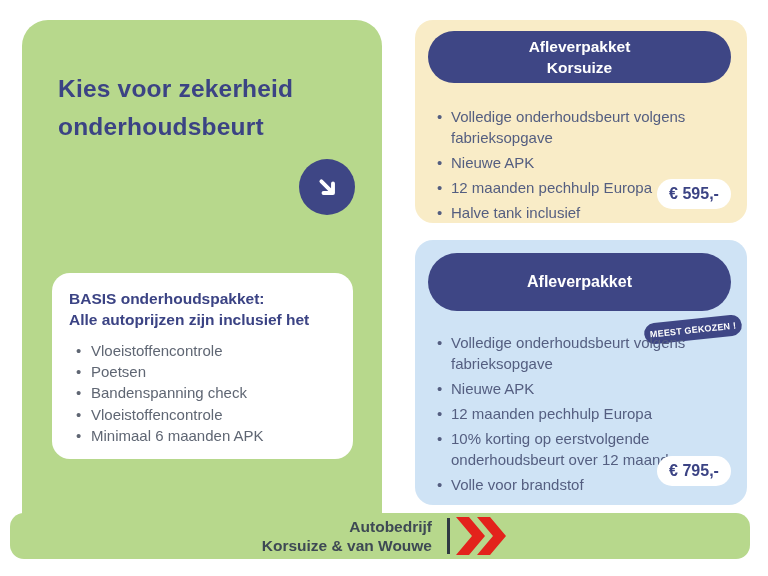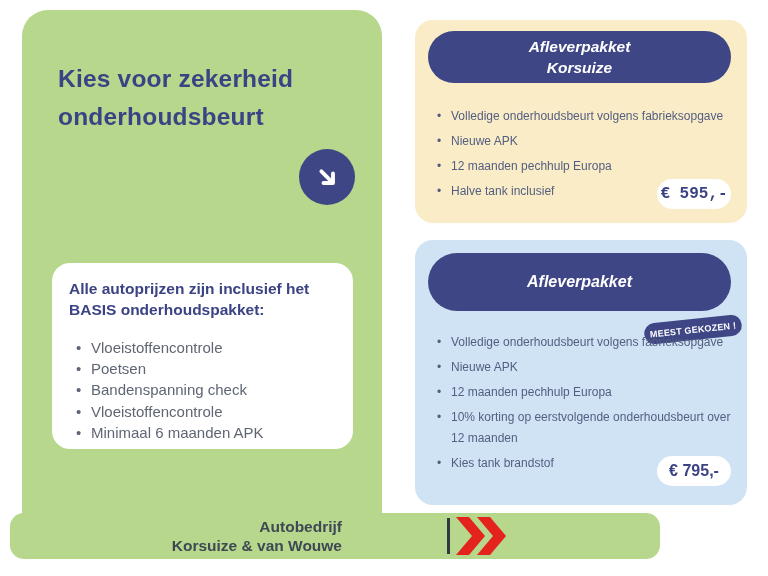--- a/index.html
+++ b/index.html
@@ -1,62 +1,62 @@
 <!DOCTYPE html>
 <html><head>
 <meta charset="utf-8">
 <style>
   * { margin:0; padding:0; box-sizing:border-box; }
   body { background:#ffffff; font-family:"Liberation Sans", sans-serif; }
   .page { position:relative; width:768px; height:576px; background:#ffffff; overflow:hidden; }
 
   
-  .left-card { position:absolute; left:22px; top:10px; width:360px; height:528px;
+  .left-card { position:absolute; left:22px; top:20px; width:360px; height:528px;
     background:#b7d88c; border-radius:26px; }
   .heading { position:absolute; left:36px; top:50px; font-size:24.5px; font-weight:bold;
     color:#3b4384; line-height:38px; letter-spacing:0.2px; }
   .arrow-circle { position:absolute; left:277px; top:139px; width:56px; height:56px;
     border-radius:50%; background:#3e4685; display:flex; align-items:center; justify-content:center; }
 
   .info-box { position:absolute; left:30px; top:253px; width:301px; height:186px;
     background:#ffffff; border-radius:18px; padding:15px 17px; }
   .info-title { font-size:15.5px; font-weight:bold; color:#3b4384; line-height:21px; }
-  .info-list { list-style:none; margin-top:17px; font-size:15px; color:#5f6673; }
+  .info-list { list-style:none; margin-top:10px; font-size:15px; color:#5f6673; }
   .info-list li { position:relative; padding-left:22px; line-height:21.2px; }
   .info-list li::before { content:"•"; position:absolute; left:7px; color:#5f6673; }
 
   
   .pkg { position:absolute; left:415px; width:332px; border-radius:18px; }
   .pkg-1 { top:20px; height:203px; background:#f9ecc7; }
   .pkg-2 { top:240px; height:265px; background:#cfe3f5; }
   .pkg-pill { position:absolute; left:13px; width:303px; background:#3e4685; border-radius:29px;
     display:flex; flex-direction:column; align-items:center; justify-content:center;
-    color:#ffffff; font-weight:bold; text-align:right;font-style:italic; }
+    color:#ffffff; font-weight:bold; text-align:right; }
   .pkg-1 .pkg-pill { top:11px; height:52px; font-size:15.5px; line-height:21px; }
   .pkg-2 .pkg-pill { top:13px; height:58px; font-size:16px; line-height:22px; }
 
   .pkg-list { position:absolute; list-style:none; left:19px; width:302px;
-    font-size:12px; color:#545e80; }
+    font-size:15px; color:#545e80; }
   .pkg-1 .pkg-list { top:86px; }
   .pkg-2 .pkg-list { top:92px; }
   .pkg-list li { position:relative; padding-left:17px; line-height:21px; margin-bottom:4px; }
   .pkg-list li::before { content:"•"; position:absolute; left:3px; color:#545e80; }
 
   .price-pill { position:absolute; left:242px; width:74px; height:30px; background:#ffffff;
     border-radius:16px; display:flex; align-items:center; justify-content:center;
     font-size:16px; font-weight:bold; color:#3b4384; }
-  .pkg-1 .price-pill { top:159px;font-family:Liberation Mono, monospace; }
+  .pkg-1 .price-pill { top:159px; }
   .pkg-2 .price-pill { top:216px; }
 
   .badge { position:absolute; left:229px; top:79px; width:98px; height:21px; background:#3e4685;
     border-radius:11px; transform:rotate(-6deg); display:flex; align-items:center; justify-content:center;
     color:#ffffff; font-size:9px; font-weight:bold; letter-spacing:0.2px; }
 
   
-  .footer-bar { position:absolute; left:10px; top:513px; width:650px; height:46px;
+  .footer-bar { position:absolute; left:10px; top:513px; width:740px; height:46px;
     background:#b7d88c; border-radius:14px; }
   .company { position:absolute; top:5px; right:318px; text-align:right;
     font-size:15.5px; font-weight:600; color:#3e4954; line-height:18.5px; }
   .logo-divider { position:absolute; left:437px; top:5px; width:3px; height:36px; background:#2f3942; }
   .logo-chevrons { position:absolute; left:445px; top:4px; }
 </style>
 </head>
 <body>
 
 <div class="page">
@@ -68,22 +68,22 @@
     </div>
 
     <div class="arrow-circle">
       <svg width="30" height="30" viewBox="0 0 24 24">
         <path d="M7.5 7.5 L16.5 16.5 M16.8 9.2 V16.8 H9.2" fill="none" stroke="#ffffff" stroke-width="3.1" stroke-linecap="round" stroke-linejoin="round"></path>
       </svg>
     </div>
 
     <div class="info-box">
       <div class="info-title">
+        <div>BASIS onderhoudspakket:</div>
         <div>Alle autoprijzen zijn inclusief het</div>
-        <div>BASIS onderhoudspakket:</div>
       </div>
       <ul class="info-list">
           <li>Vloeistoffencontrole</li>
           <li>Poetsen</li>
           <li>Bandenspanning check</li>
           <li>Vloeistoffencontrole</li>
           <li>Minimaal 6 maanden APK</li>
         </ul>
     </div>
   </div>
@@ -105,21 +105,21 @@
   <div class="pkg pkg-2">
     <div class="pkg-pill">
       <div>Afleverpakket</div>
     </div>
     <div class="badge">MEEST GEKOZEN !</div>
     <ul class="pkg-list">
         <li>Volledige onderhoudsbeurt volgens fabrieksopgave</li>
         <li>Nieuwe APK</li>
         <li>12 maanden pechhulp Europa</li>
         <li>10% korting op eerstvolgende onderhoudsbeurt over 12 maanden</li>
-        <li>Kies tank brandstof</li>
+        <li>Volle voor brandstof</li>
       </ul>
     <div class="price-pill">€ 795,-</div>
   </div>
 
   <div class="footer-bar">
     <div class="company">
       <div>Autobedrijf</div>
       <div>Korsuize &amp; van Wouwe</div>
     </div>
     <div class="logo-divider"></div>

